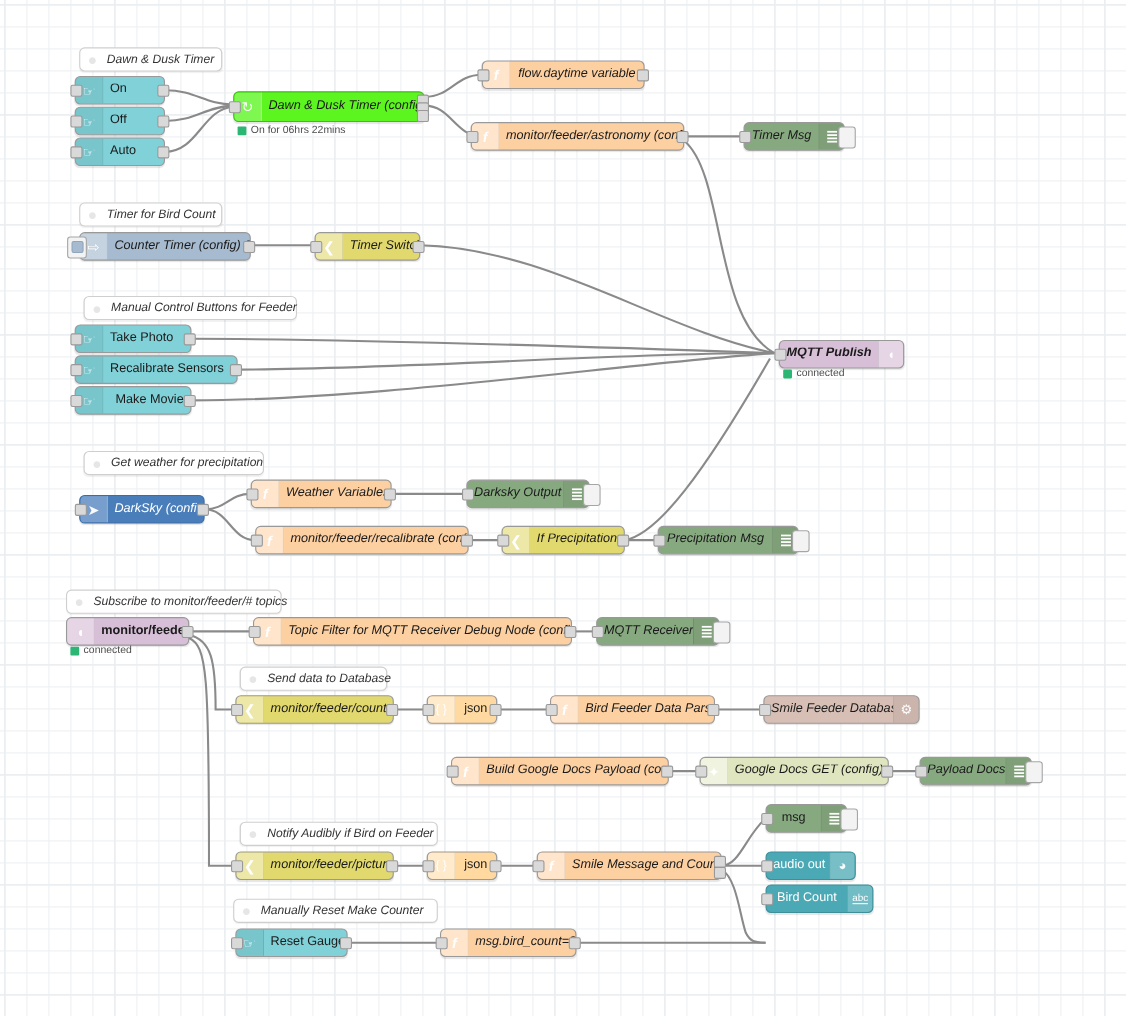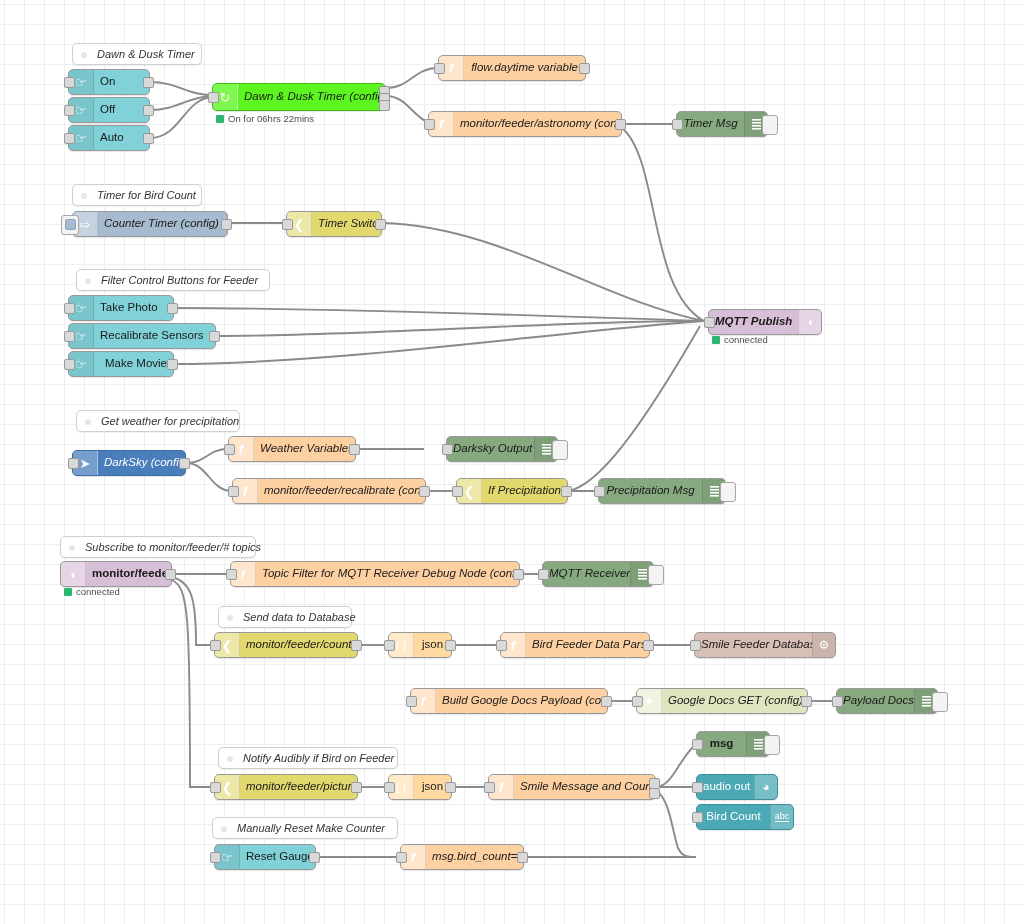--- a/index.html
+++ b/index.html
@@ -333,21 +333,21 @@
 
   <div class="node c-switch" style="left:286px; top:211px; width:96px;">
     <span class="port in"></span>
     <span class="icon-l" style="background:rgba(255,255,255,0.40);color:#ffffff;">❮</span>
     <span class="lbl">Timer Switch</span>
     <span class="port out"></span>
   </div>
 
   <div class="comment" style="left:76px; top:269px; width:194px;">
     <span class="bubble">●</span>
-    <span class="lbl">Filter Control Buttons for Feeder</span>
+    <span class="lbl">Manual Control Buttons for Feeder</span>
   </div>
 
   <div class="node c-button" style="left:68px; top:295px; width:106px;">
     <span class="port in"></span>
     <span class="icon-l">☞</span>
     <span class="lbl" style="font-style:normal;text-align:left;">Take Photo</span>
     <span class="port out"></span>
   </div>
 
   <div class="node c-button" style="left:68px; top:323px; width:148px;">
@@ -397,21 +397,21 @@
 
   <div class="node c-func" style="left:232px; top:478px; width:194px;">
     <span class="port in"></span>
     <span class="icon-l" style="background:rgba(255,255,255,0.45);">
         <i style="font-style:italic;color:#ffffff;font-weight:bold;">f</i>
       </span>
     <span class="lbl">monitor/feeder/recalibrate (config)</span>
     <span class="port out"></span>
   </div>
 
-  <div class="node c-debug" style="left:424px; top:436px; width:112px;margin-left:22px;">
+  <div class="node c-debug" style="left:424px; top:436px; width:112px;">
     <span class="port in"></span>
     <span class="lbl">Darksky Output</span>
     <span class="icon-r">
         <i class="glyph-debug"></i>
       </span>
     <span class="dbg-btn"></span>
   </div>
 
   <div class="node c-switch" style="left:456px; top:478px; width:112px;">
     <span class="port in"></span>
@@ -545,21 +545,21 @@
     <span class="icon-l" style="background:rgba(255,255,255,0.45);">
         <i style="font-style:italic;color:#ffffff;font-weight:bold;">f</i>
       </span>
     <span class="lbl">Smile Message and Counter</span>
     <span class="port out" style="top:3px;"></span>
     <span class="port out" style="top:13px;"></span>
   </div>
 
   <div class="node c-debug" style="left:696px; top:731px; width:74px;">
     <span class="port in"></span>
-    <span class="lbl" style="font-style:normal;font-weight:bold;">msg</span>
+    <span class="lbl" style="font-style:normal;">msg</span>
     <span class="icon-r">
         <i class="glyph-debug"></i>
       </span>
     <span class="dbg-btn"></span>
   </div>
 
   <div class="node c-audio" style="left:696px; top:774px; width:82px; border-color:#3d8f99;">
     <span class="port in"></span>
     <span class="lbl" style="font-style:normal;color:#ffffff;">audio out</span>
     <span class="icon-r" style="background:rgba(255,255,255,0.25);">◕</span>

